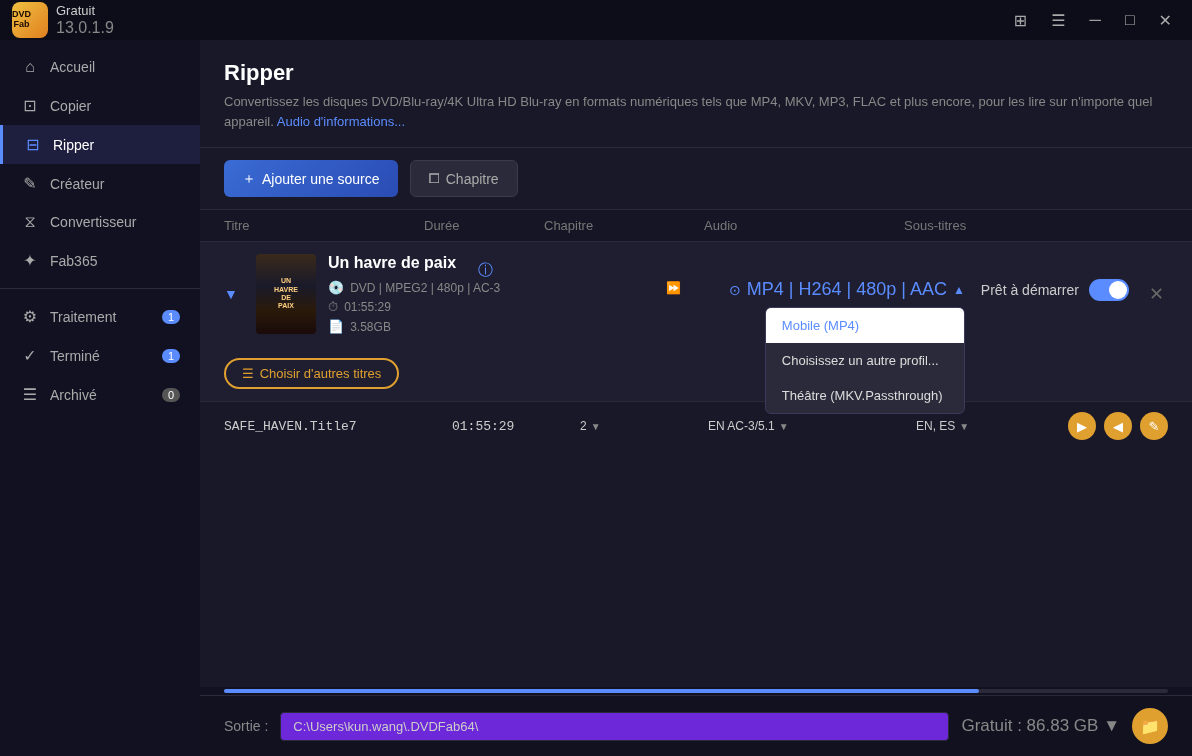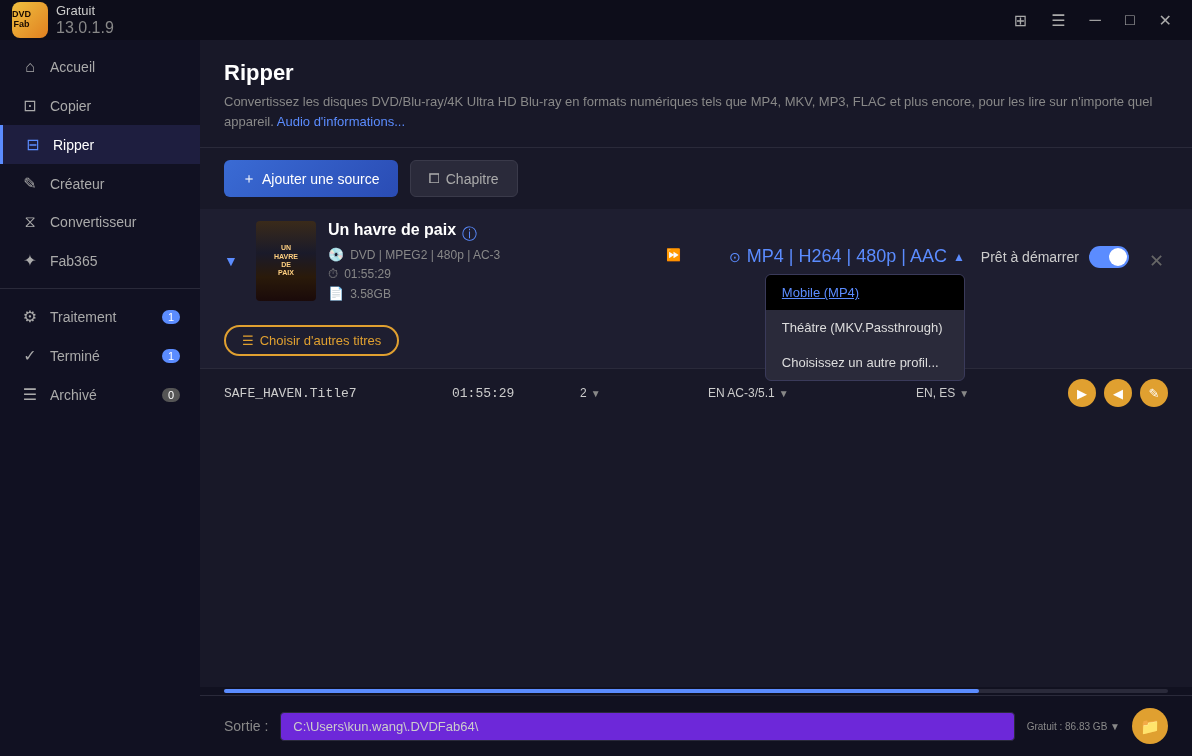--- a/index.html
+++ b/index.html
@@ -262,21 +262,21 @@
       min-width: 200px;
       z-index: 100;
       overflow: hidden;
     }
     .format-option {
       padding: 10px 16px;
       font-size: 13px;
       color: #ddd;
       cursor: pointer;
     }
-    .format-option.active { color: #5b8cff; background: #000000; text-decoration: underline; }
+    .format-option.active { color: #5b8cff; background: #ffffff; }
 
     
     .choose-titles-wrapper {
       padding: 12px 24px;
       display: flex;
       align-items: center;
     }
     .choose-titles-btn {
       border: 2px solid #e0a030;
       border-radius: 20px;
@@ -343,21 +343,21 @@
     .output-label { font-size: 14px; color: #888; flex-shrink: 0; }
     .output-path {
       flex: 1;
       font-size: 13px;
       color: #ccc;
       background: #6d28d9;
       border: 1px solid #2a2a3a;
       border-radius: 4px;
       padding: 6px 12px;
     }
-    .free-space { font-size: 10px; color: #888; flex-shrink: 0; }
+    .free-space { font-size: 17px; color: #888; flex-shrink: 0; }
     .folder-btn {
       width: 36px;
       height: 36px;
       border-radius: 50%;
       background: #e0a030;
       border: none;
       cursor: pointer;
       display: flex;
       align-items: center;
       justify-content: center;
@@ -477,33 +477,41 @@
       <button class="btn-primary">
         <span>＋</span>
         <span>Ajouter une source</span>
       </button>
       <button class="btn-secondary">
         <span>⧠</span>
         <span>Chapitre</span>
       </button>
     </div>
 
+    <div class="table-header">
+      <div class="table-header-cell">Titre</div>
+      <div class="table-header-cell">Durée</div>
+      <div class="table-header-cell">Chapitre</div>
+      <div class="table-header-cell">Audio</div>
+      <div class="table-header-cell">Sous-titres</div>
+      <div class="table-header-cell"></div>
+    </div>
 
     <div class="content-area">
       <div class="movie-section">
 
         <div class="movie-main-row">
           <span class="collapse-btn">▼</span>
           <div class="movie-thumb">
             <div class="movie-thumb-inner">
               <div class="movie-thumb-text">UN<br>HAVRE<br>DE<br>PAIX</div>
             </div>
           </div>
           <div class="movie-info">
-            <div style="display:flex;align-items:center;gap:0;">
+            <div style="display:flex;align-items:flex-end;gap:16px;">
               <div class="movie-title">Un havre de paix</div>
               <span class="info-icon">ⓘ</span>
             </div>
             <div class="movie-meta">
               <div class="movie-meta-row">
                 <span class="meta-icon">💿</span>
                 <span>DVD | MPEG2 | 480p | AC-3</span>
                 <span style="margin-left:160px;color:#5b8cff;">⏩</span>
               </div>
               <div class="movie-meta-row">
@@ -521,22 +529,22 @@
 
             <div style="position:relative;">
               <div style="display:flex;align-items:center;gap:6px;margin-bottom:4px;">
                 <span style="color:#5b8cff;font-size:14px;">⊙</span>
                 <span class="format-btn">MP4 | H264 | 480p | AAC</span>
                 <span style="color:#5b8cff;font-size:12px;">▲</span>
               </div>
 
               <div class="format-dropdown">
                 <div class="format-option active">Mobile (MP4)</div>
+                <div class="format-option">Choisissez un autre profil...</div>
                 <div class="format-option">Théâtre (MKV.Passthrough)</div>
-                <div class="format-option">Choisissez un autre profil...</div>
               </div>
             </div>
 
             <div style="display:flex;align-items:center;gap:10px;">
               <span class="ready-text">Prêt à démarrer</span>
               <div class="toggle"></div>
             </div>
 
             <span class="close-btn">✕</span>
           </div>

